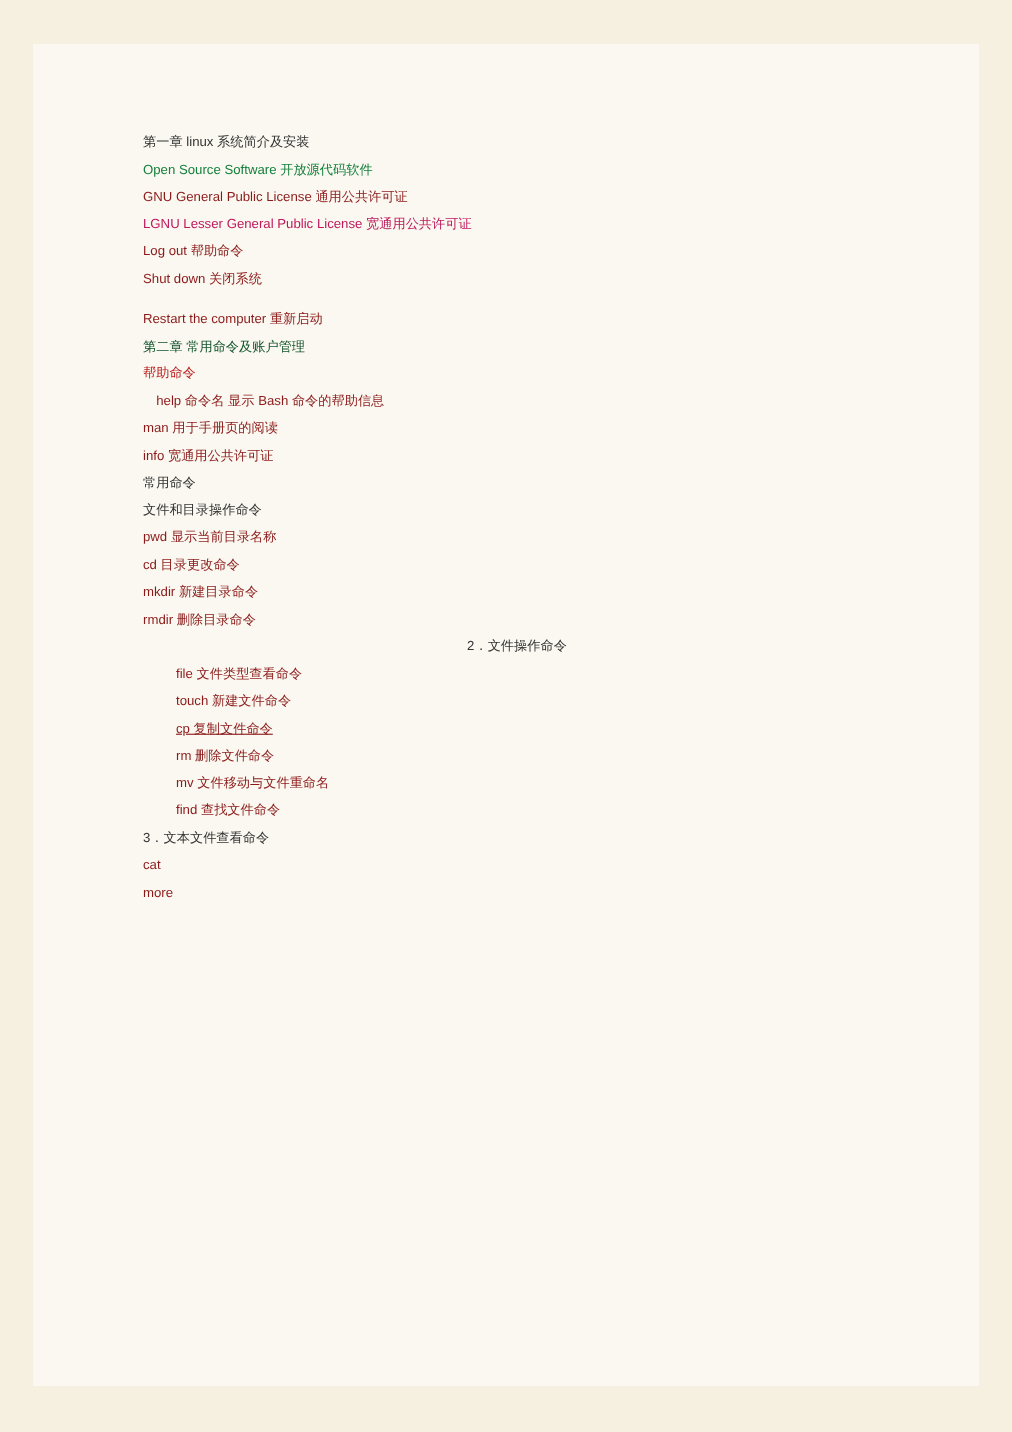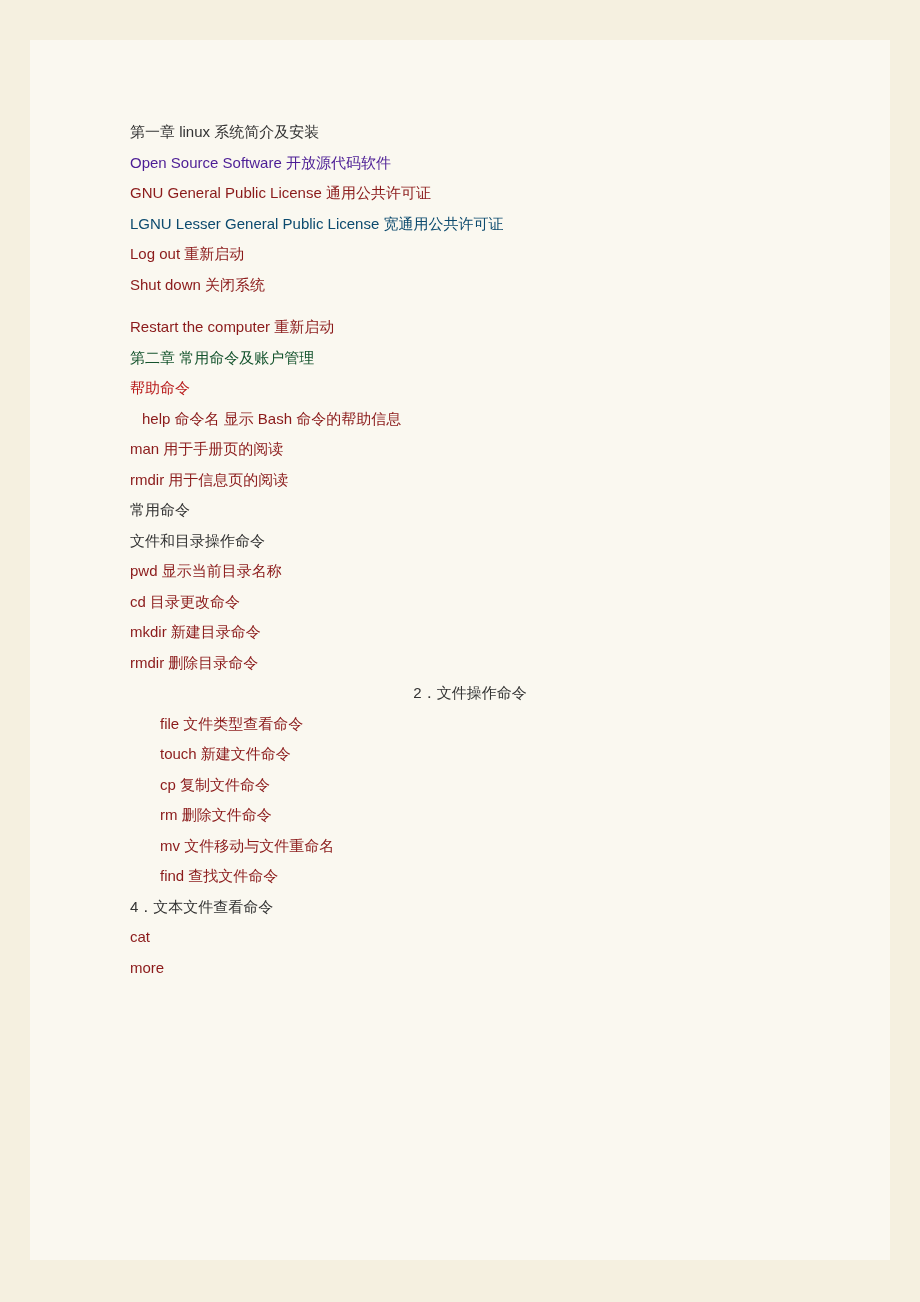--- a/index.html
+++ b/index.html
@@ -26,54 +26,54 @@
     .main-title {
       font-size: 26px;
       font-weight: bold;
       color: #8b1a1a;
       margin-bottom: 28px;
       font-family: "Microsoft YaHei", "微软雅黑", Arial, sans-serif;
     }
 
     .content-line {
       color: #8b1a1a;
-      font-size: 15px;
+      font-size: 12px;
       line-height: 1.9;
       margin-bottom: 2px;
     }
   </style>
 </head>
 <body>
 
 <div class="page-container">
   <h1 class="main-title"></h1>
 
   <div id="content-lines">
   <div class="content-line" style="color: rgb(51, 51, 51);">第一章  linux 系统简介及安装</div>
-      <div class="content-line" style="color: #4c1d95;">Open Source Software      开放源代码软件</div>
+      <div class="content-line" style="color: #15803d;">Open Source Software      开放源代码软件</div>
       <div class="content-line" style="color: rgb(139, 26, 26);">GNU    General Public License      通用公共许可证</div>
-      <div class="content-line" style="color: #0c4a6e;">LGNU   Lesser General Public License      宽通用公共许可证</div>
-      <div class="content-line" style="color: rgb(139, 26, 26);">Log out   重新启动</div>
+      <div class="content-line" style="color: #be185d;">LGNU   Lesser General Public License      宽通用公共许可证</div>
+      <div class="content-line" style="color: rgb(139, 26, 26);">Log out   帮助命令</div>
       <div class="content-line" style="color: rgb(139, 26, 26);">Shut down  关闭系统</div>
       <div class="content-line" style="color: rgb(139, 26, 26); margin-top: 14px;">Restart the computer  重新启动</div>
       <div class="content-line" style="color: #14532d;">第二章  常用命令及账户管理</div>
       <div class="content-line" style="color: #b91c1c;">帮助命令</div>
       <div class="content-line" style="color: rgb(139, 26, 26); margin-left: 12px;">help   命令名    显示 Bash 命令的帮助信息</div>
       <div class="content-line" style="color: rgb(139, 26, 26);">man      用于手册页的阅读</div>
-      <div class="content-line" style="color: rgb(139, 26, 26);">rmdir      用于信息页的阅读</div>
+      <div class="content-line" style="color: rgb(139, 26, 26);">info      宽通用公共许可证</div>
       <div class="content-line" style="color: rgb(51, 51, 51);">常用命令</div>
       <div class="content-line" style="color: rgb(51, 51, 51);">文件和目录操作命令</div>
       <div class="content-line" style="color: rgb(139, 26, 26);">pwd     显示当前目录名称</div>
       <div class="content-line" style="color: rgb(139, 26, 26);">cd       目录更改命令</div>
       <div class="content-line" style="color: rgb(139, 26, 26);">mkdir   新建目录命令</div>
       <div class="content-line" style="color: rgb(139, 26, 26);">rmdir    删除目录命令</div>
       <div class="content-line" style="color: rgb(51, 51, 51); text-align: center;">2．文件操作命令</div>
       <div class="content-line" style="color: rgb(139, 26, 26); padding-left: 30px;">file      文件类型查看命令</div>
       <div class="content-line" style="color: rgb(139, 26, 26); padding-left: 30px;">touch    新建文件命令</div>
-      <div class="content-line" style="color: rgb(139, 26, 26); padding-left: 30px;">cp       复制文件命令</div>
+      <div class="content-line" style="color: rgb(139, 26, 26); padding-left: 30px; text-decoration: underline;">cp       复制文件命令</div>
       <div class="content-line" style="color: rgb(139, 26, 26); padding-left: 30px;">rm      删除文件命令</div>
       <div class="content-line" style="color: rgb(139, 26, 26); padding-left: 30px;">mv     文件移动与文件重命名</div>
       <div class="content-line" style="color: rgb(139, 26, 26); padding-left: 30px;">find    查找文件命令</div>
-      <div class="content-line" style="color: rgb(51, 51, 51);">4．文本文件查看命令</div>
+      <div class="content-line" style="color: rgb(51, 51, 51);">3．文本文件查看命令</div>
       <div class="content-line" style="color: rgb(139, 26, 26);">cat</div>
       <div class="content-line" style="color: rgb(139, 26, 26);">more</div>
     </div>
 </div>
 
 </body></html>

